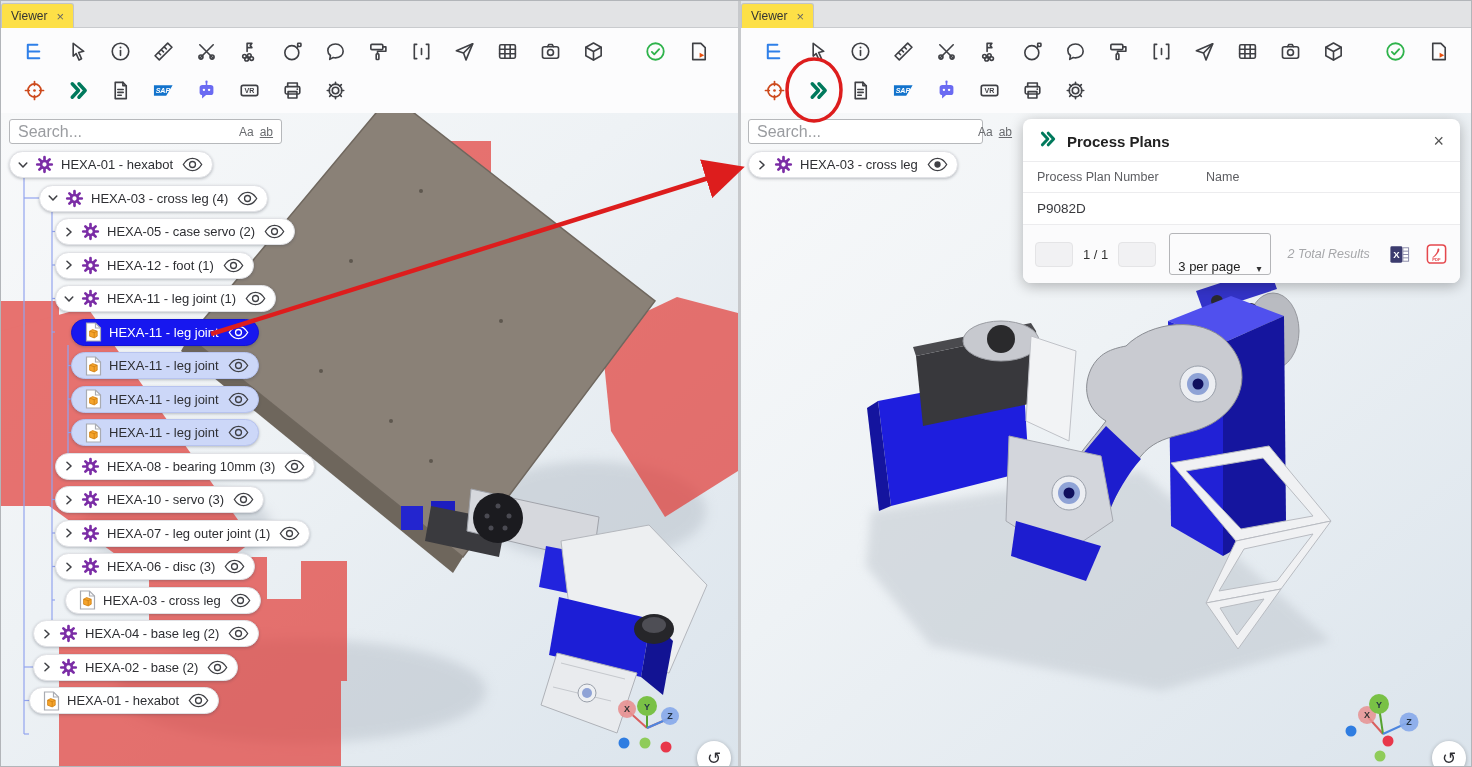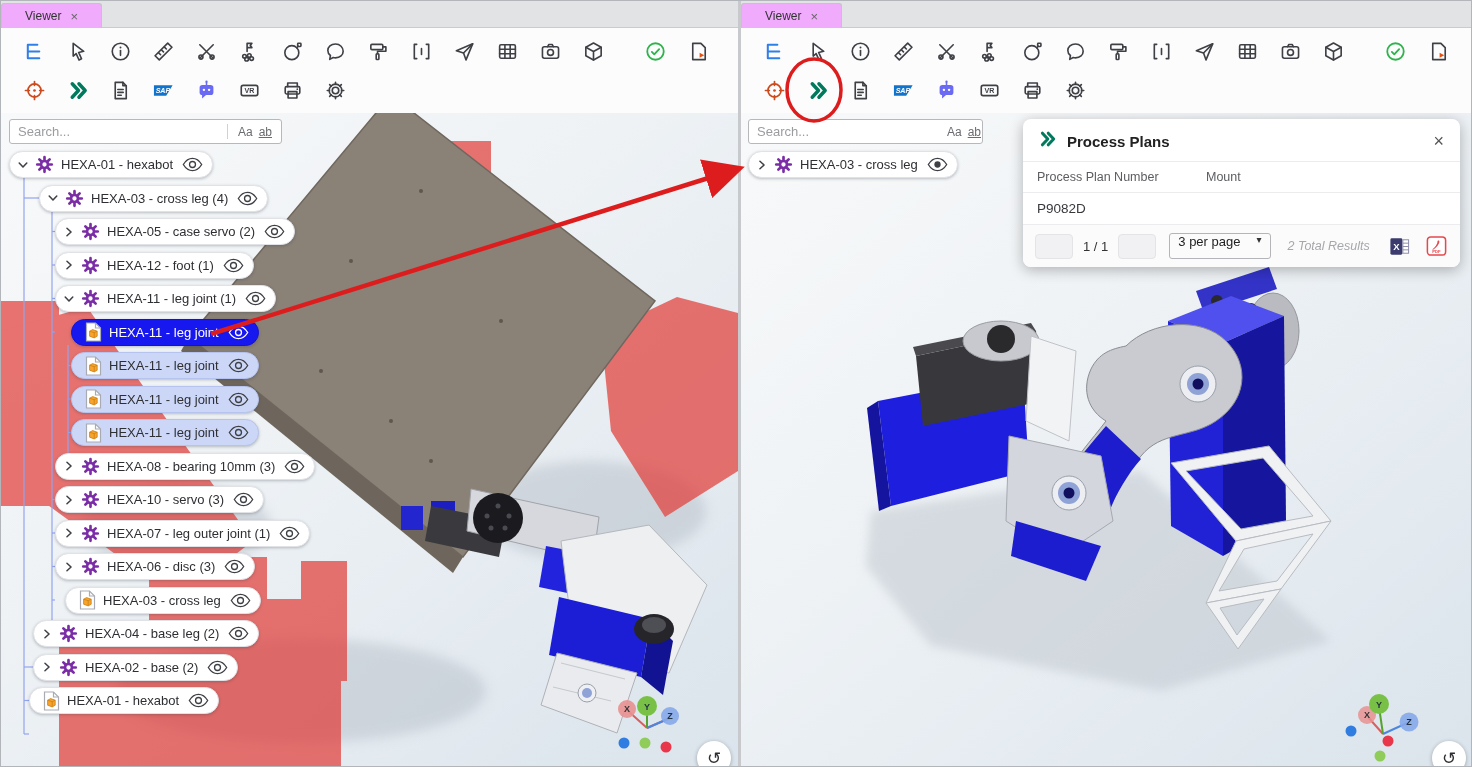--- a/index.html
+++ b/index.html
@@ -6,38 +6,38 @@
   body { font-family: "Liberation Sans", sans-serif; background:#d6d8db; }
   .window { position:relative; width:1472px; height:767px; background:#e6e7e9; overflow:hidden; border:1px solid #b2b5b9; }
 
   .panel { position:absolute; top:0; bottom:0; background:#fff; }
   .panel-left  { left:0; width:737px; }
   .panel-right { left:740px; width:732px; }
   .divider { position:absolute; left:737px; top:0; bottom:0; width:3px; background:#c7c9cc; z-index:6; }
 
   .tabbar { height:27px; background:#e2e3e5; border-bottom:1px solid #c9cbce; position:relative; }
   .tab { position:absolute; left:0; top:2px; height:25px; display:inline-flex; align-items:center; gap:9px;
-         background:#f0abfc; border:1px solid #c2c4c7; border-bottom:none; border-radius:3px 3px 0 0;
-         padding:0 23px; font-size:12px; color:#333; }
+         background:#fde047; border:1px solid #c2c4c7; border-bottom:none; border-radius:3px 3px 0 0;
+         padding:0 9px; font-size:12px; color:#333; }
   .tab-close { font-size:13px; color:#666; line-height:1; cursor:pointer; }
 
   .toolbar { height:85px; background:#fcfcfd; padding:4px 16px 0 12px; }
   .toolbar-row { display:flex; align-items:center; height:39px; }
   .tb-btn { width:43px; height:32px; display:flex; align-items:center; justify-content:center;
             background:none; border:none; cursor:pointer; flex:0 0 auto; }
   .tb-btn.gap { margin-left:19px; }
   .tb-btn svg { display:block; }
 
   .viewport { position:absolute; top:112px; left:0; right:0; bottom:0; overflow:hidden;
               background:linear-gradient(140deg,#f8f9fa 0%,#eef2f5 42%,#dbe4ec 100%); }
   .model { position:absolute; top:0; left:0; pointer-events:none; }
 
   .search-box { position:absolute; top:6px; display:flex; align-items:center; height:25px; background:#fff;
                 border:1px solid #b6b8bb; border-radius:3px; padding:0 6px 0 8px; z-index:3; }
-  .search-input { border:none; outline:none; flex:1; font-size:13px; color:#444; background:transparent;
+  .search-input { border:none; outline:none; flex:1; font-size:16px; color:#444; background:transparent;
                   font-family:"Liberation Sans",sans-serif; }
   .search-input::placeholder { color:#9a9ca0; }
   .search-sep { width:1px; height:15px; background:#cfd1d4; margin:0 7px 0 4px; }
   .search-opt { font-size:12px; color:#6a6c70; padding:0 3px; cursor:pointer; }
   .search-opt.word { text-decoration:underline; }
 
   .tree { position:absolute; top:38px; z-index:2; }
   .tree-lines { position:absolute; left:0; top:0; z-index:0; }
   .tree-row { position:relative; display:flex; margin-bottom:6.5px; z-index:1; }
   .pill { display:inline-flex; align-items:center; height:27px; border-radius:14px; background:#fff;
@@ -57,21 +57,21 @@
   .pp-title { font-size:15px; font-weight:bold; color:#222; flex:1; }
   .pp-close { font-size:18px; color:#555; cursor:pointer; line-height:1; padding:0 2px; }
   .pp-cols, .pp-row { display:grid; grid-template-columns:150px 1fr; padding:0 14px; }
   .pp-cols { border-top:1px solid #ececee; border-bottom:1px solid #ececee;gap:19px; }
   .pp-cols span { font-size:12.5px; color:#5c5d61; padding:8px 0; }
   .pp-row { border-bottom:1px solid #ececee; }
   .pp-row span { font-size:13.5px; color:#38393d; padding:8px 0; }
   .pp-foot { display:flex; align-items:center; padding:8px 12px; background:#fbfbfc; border-radius:0 0 8px 8px; }
   .page-btn { width:38px; height:25px; background:#f1f1f3; border:1px solid #e4e4e6; border-radius:4px; }
   .page-info { font-size:13px; color:#333; margin:0 10px; }
-  .per-page { display:flex; align-items:flex-start; height:26px; border:1px solid #b4b5b8; border-radius:3px;
+  .per-page { display:flex; align-items:flex-end; height:42px; border:1px solid #b4b5b8; border-radius:3px;
               padding:0 8px; font-size:13px; color:#222; margin-left:13px; gap:16px; cursor:pointer; }
   .pp-total { font-size:12.5px; font-style:italic; color:#a6a7aa; margin-left:17px; }
   .pp-exports { margin-left:auto; display:flex; gap:14px; align-items:center; }
   .pp-exports button { background:none; border:none; cursor:pointer; display:flex; }
 
   .reset-btn { position:absolute; right:7px; bottom:-9px; width:34px; height:34px; border-radius:50%;
                background:#fff; border:none; box-shadow:0 1px 4px rgba(0,0,0,.3); font-size:17px; color:#2e2e33;
                z-index:4; cursor:pointer; font-family:"DejaVu Sans", sans-serif; }
 
   .annotation { position:absolute; left:0; top:0; z-index:50; pointer-events:none; }
@@ -1097,21 +1097,21 @@
         <div class="pp-head">
           <span id="pp-chev-slot"><svg width="20" height="20" viewBox="0 0 24 24" fill="none" stroke="#00795c" stroke-width="3.6" stroke-linecap="round" stroke-linejoin="round">
                 <path d="M6.5 5 13 12 6.5 19"></path>
                 <path d="M13.5 5 20 12l-6.5 7"></path>
               </svg></span>
           <span class="pp-title">Process Plans</span>
           <span class="pp-close">×</span>
         </div>
         <div class="pp-cols">
           <span>Process Plan Number</span>
-          <span>Mount</span>
+          <span>Name</span>
         </div>
         <div>
             <div class="pp-row">
               <span>P9082D</span>
             </div>
           </div>
         <div class="pp-foot">
           <button class="page-btn"></button>
           <span class="page-info">1 / 1</span>
           <button class="page-btn"></button>

